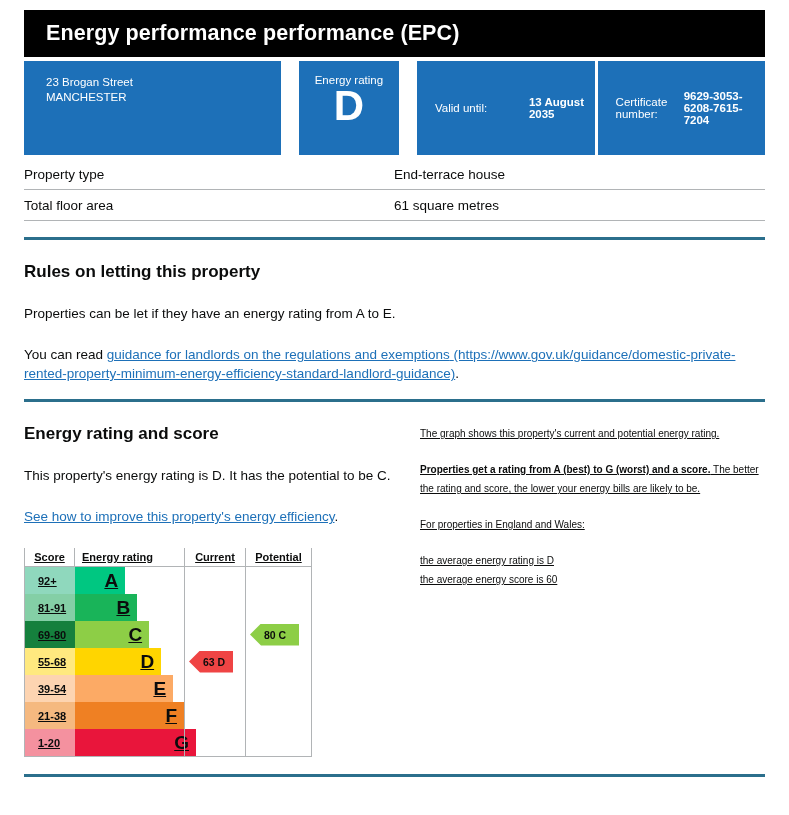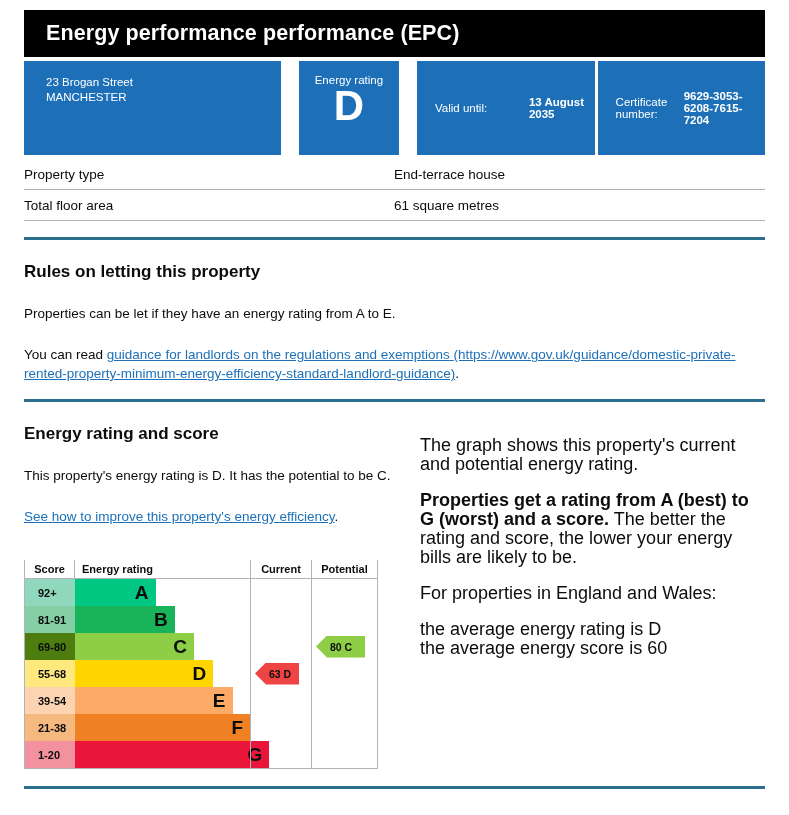--- a/index.html
+++ b/index.html
@@ -128,35 +128,37 @@
   .url { color: #1d70b8; }
 
   
   .cols {
     display: flex;
     margin-top: 0;
   }
   .col-left { width: 396px; }
   .col-right { flex: 1; padding-top: 22px; }
   .col-right p {
-    font-size: 18px;
+    font-size: 10px;
     line-height: 19px;
-    margin: 12px 0 17px 0;
+    margin: 0 0 17px 0;
+    text-decoration: underline;
   }
   .col-right p.tight { margin-bottom: 0; }
   .col-right b { font-weight: bold; }
 
   
   .epc {
-    margin-top: 34px;
-    width: 354px;
+    margin-top: 22px;
+    width: 288px;
     border: 1px solid #b1b4b6;
     border-top: 0;
     border-left: 0;
     position: relative;
+    text-decoration: underline;
   }
   .epc-head {
     display: flex;
     height: 19px;
     font-size: 11px;
     font-weight: bold;
     border-bottom: 1px solid #b1b4b6;
   }
   .epc-head .h-score {
     width: 51px;
@@ -327,21 +329,21 @@
             </div>
             <div class="band">
               <div class="score" style="background: rgb(132, 207, 166);">81-91</div>
               <div class="bar-wrap">
                 <div class="bar" style="background: rgb(25, 180, 89); width: 57%;">B</div>
               </div>
               <div class="cur-cell"></div>
               <div class="pot-cell"></div>
             </div>
             <div class="band">
-              <div class="score" style="background: #4d7c0f;">69-80</div>
+              <div class="score" style="background: #15803d;">69-80</div>
               <div class="bar-wrap">
                 <div class="bar" style="background: rgb(141, 206, 70); width: 68%;">C</div>
               </div>
               <div class="cur-cell"></div>
               <div class="pot-cell">
                 <div class="marker" style="background: rgb(141, 206, 70);">80  C</div>
               </div>
             </div>
             <div class="band">
               <div class="score" style="background: rgb(255, 233, 127);">55-68</div>

